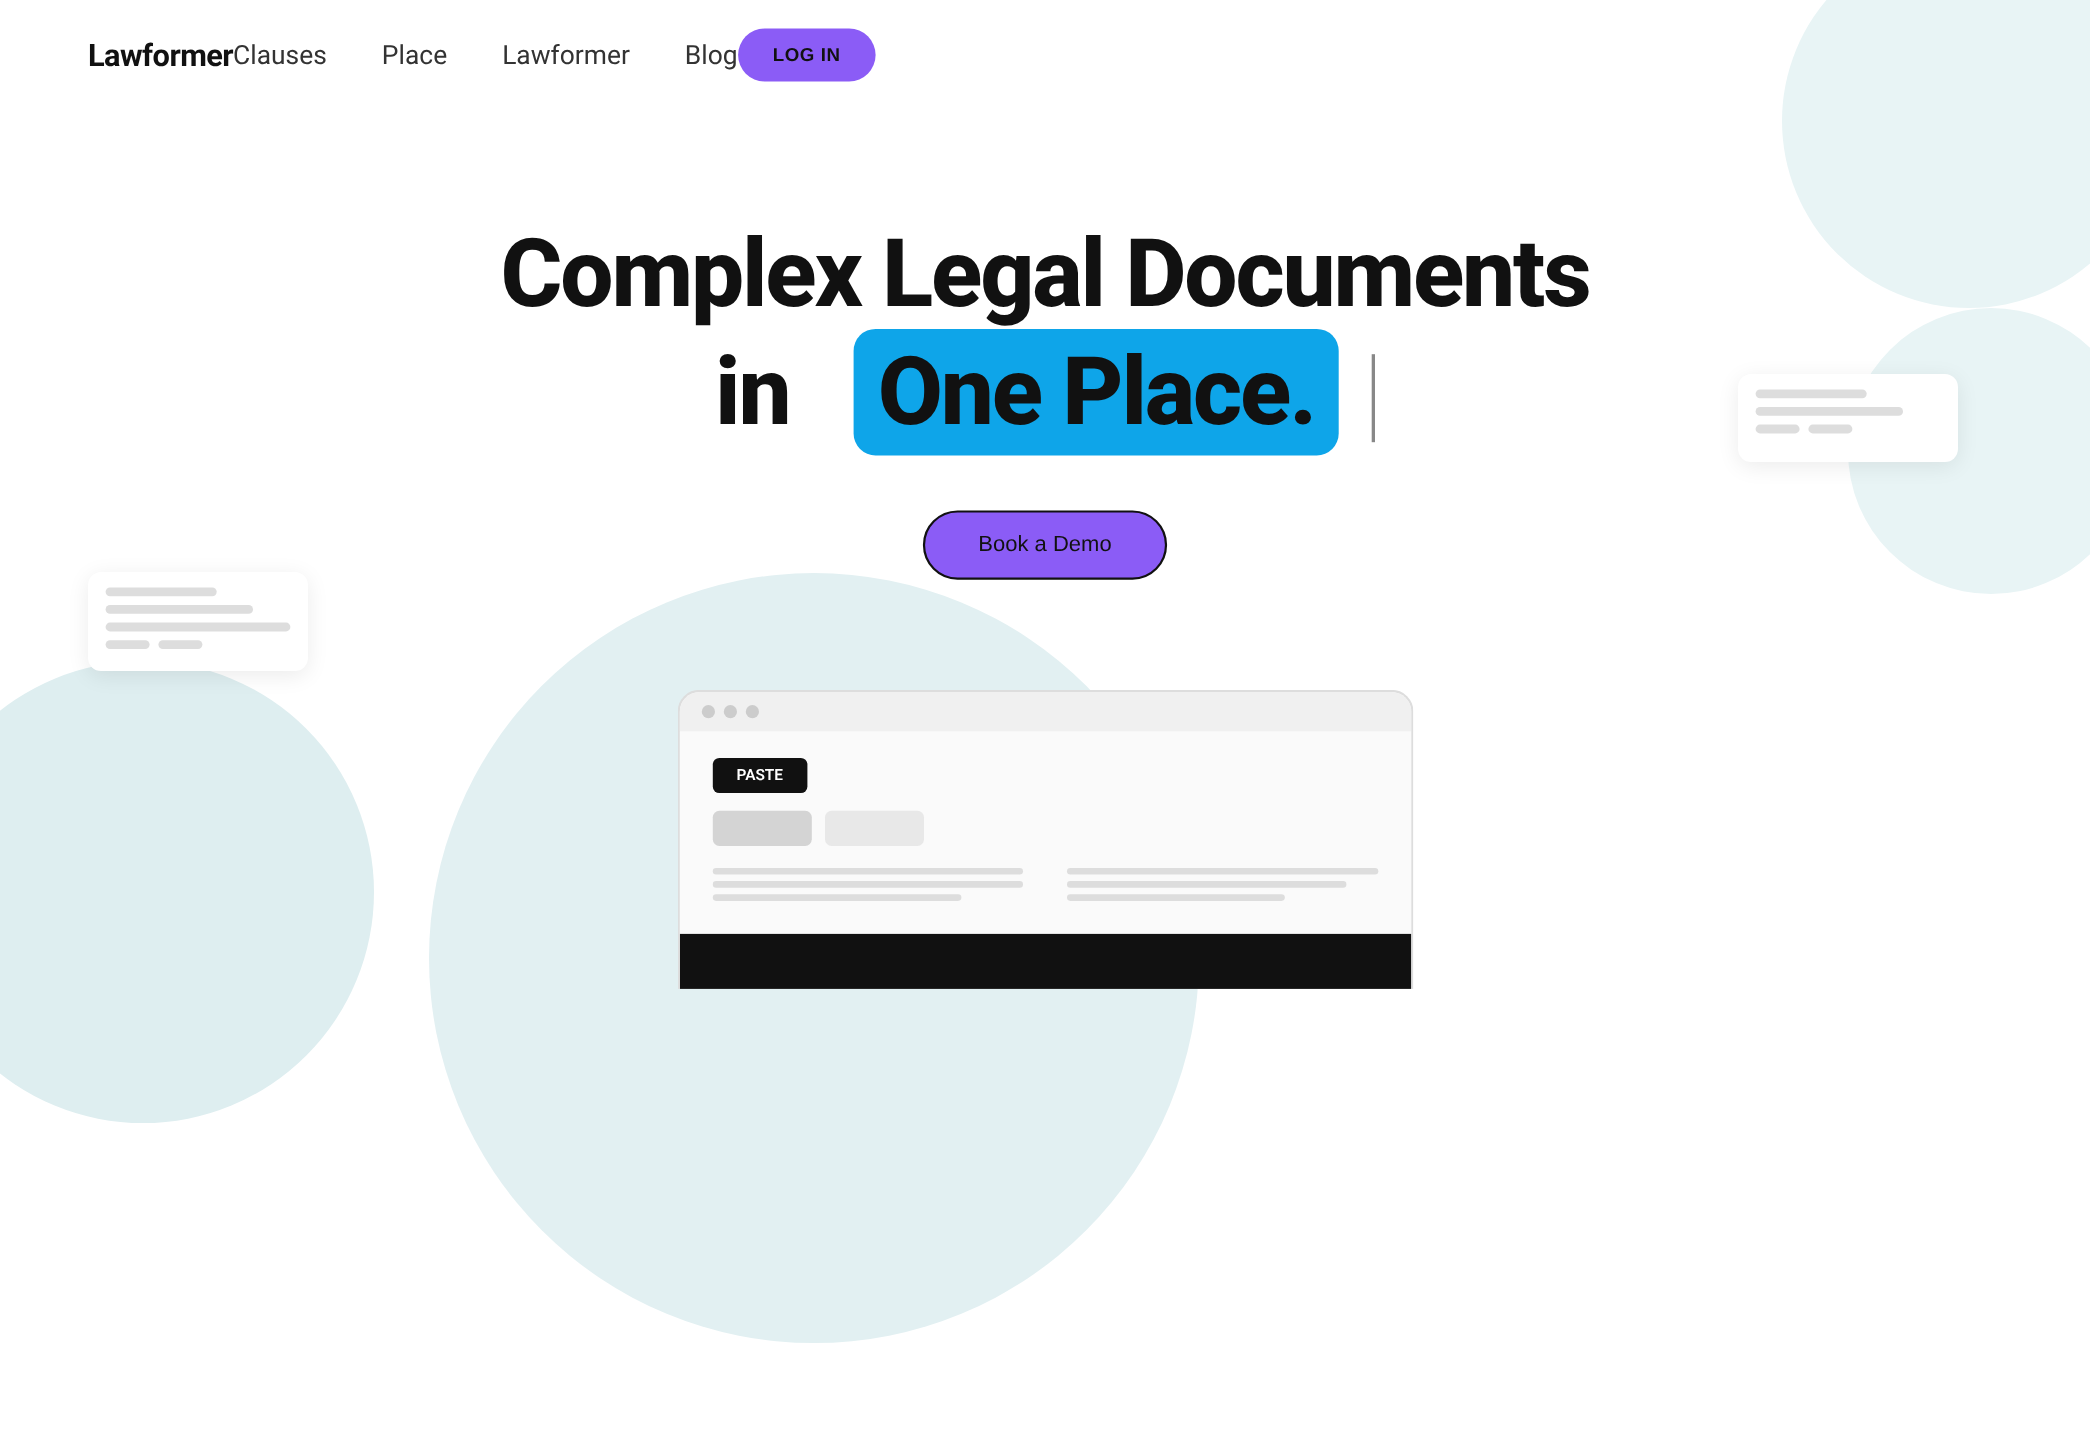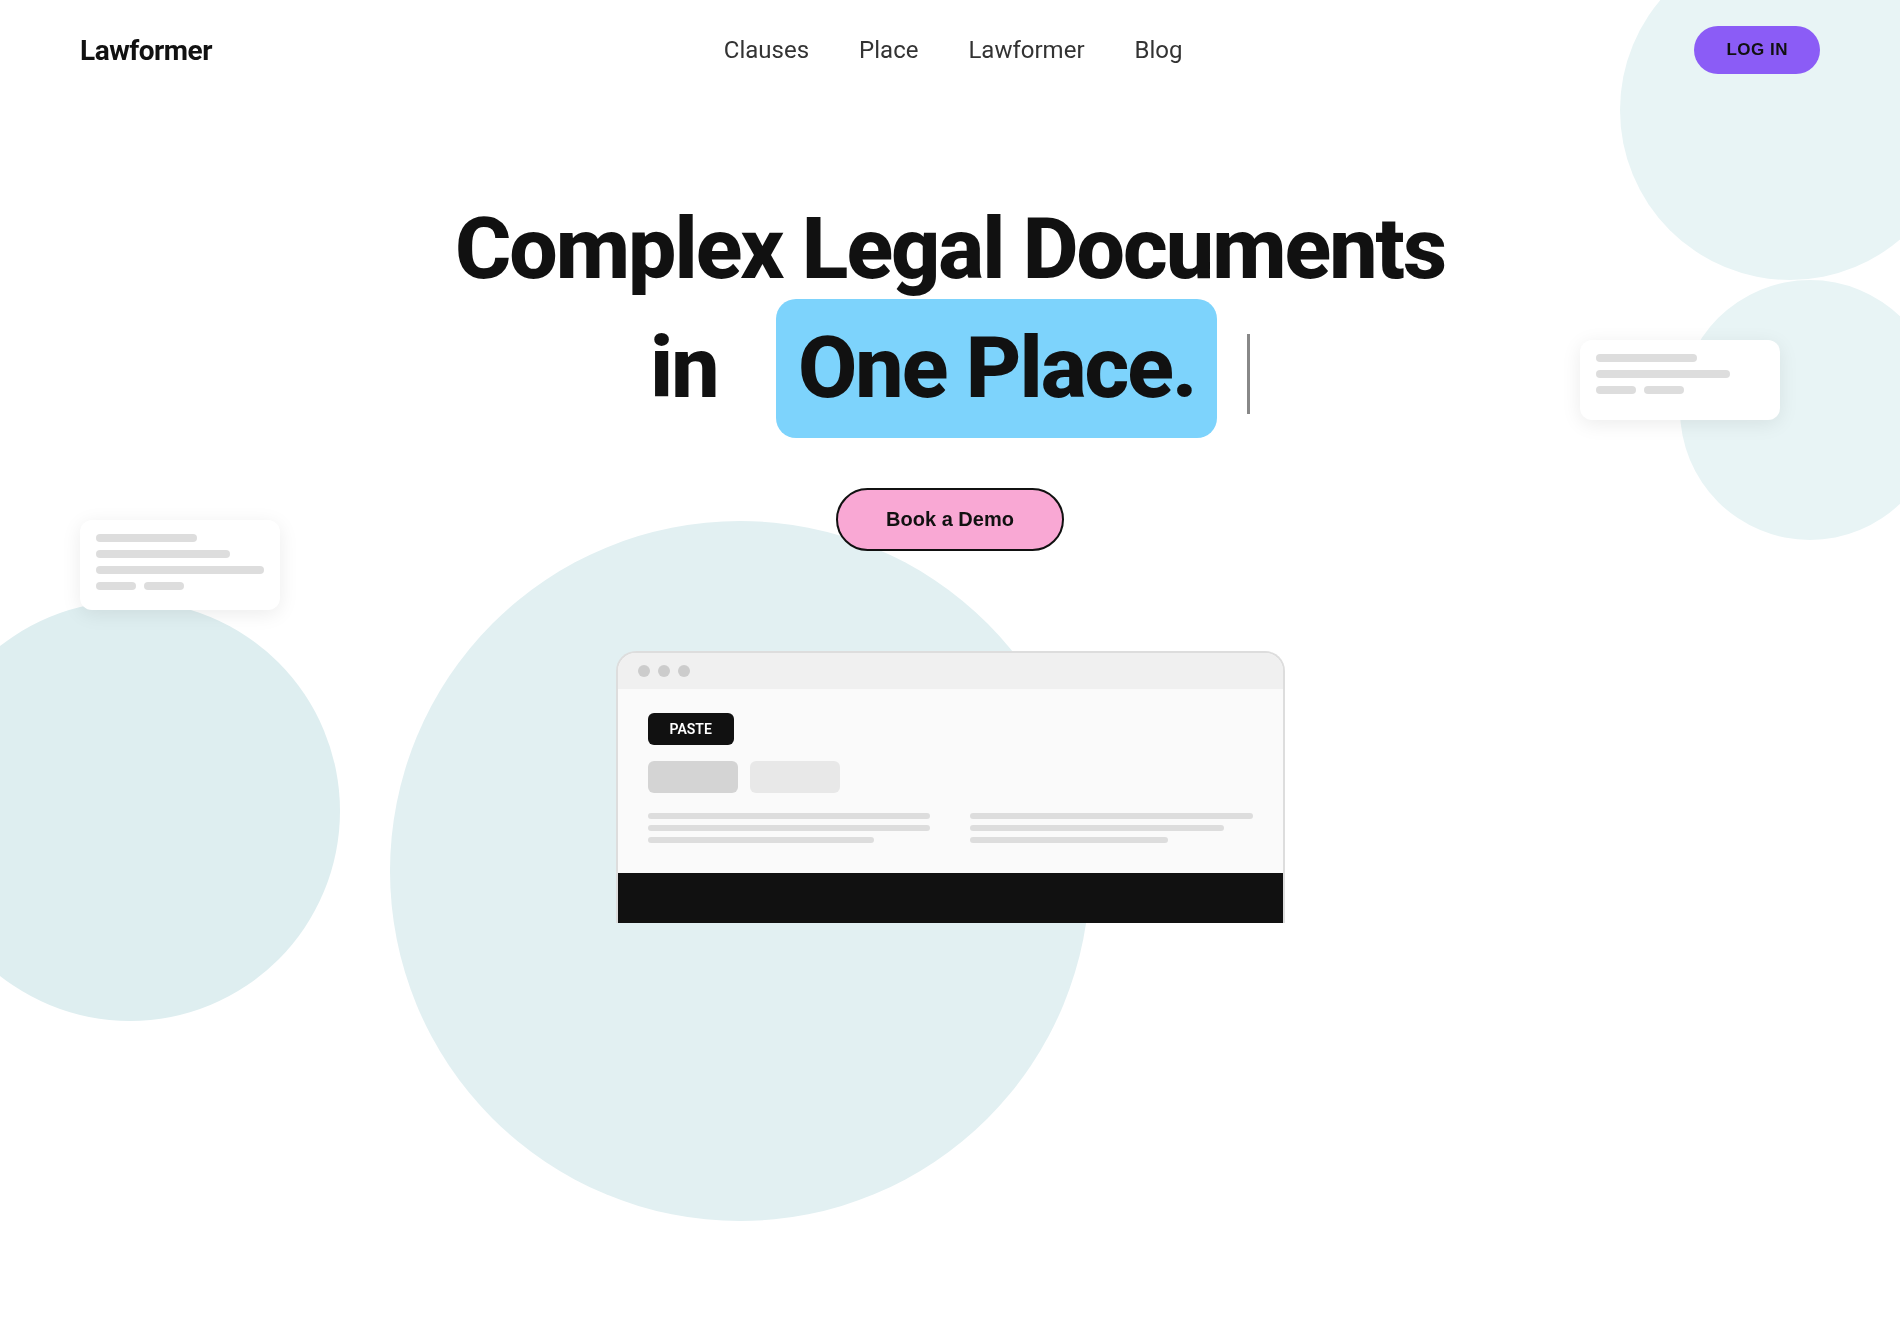--- a/index.html
+++ b/index.html
@@ -62,21 +62,20 @@
       background: #e2f0f2;
       z-index: 0;
     }
 
     
     .navbar {
       position: relative;
       z-index: 10;
       display: flex;
       align-items: center;
-      justify-content: space-between;
       padding: 16px 80px;
       height: 100px;
     }
 
     .nav-logo {
       font-size: 28px;
       font-weight: 700;
       color: #111;
       letter-spacing: -0.5px;
     }
@@ -117,47 +116,47 @@
 
     .hero-title {
       font-size: 86px;
       font-weight: 800;
       color: #111;
       line-height: 1.15;
       letter-spacing: -2px;
     }
 
     .hero-title .highlight {
-      background: #7dd3fc;
+      background: #0ea5e9;
       border-radius: 20px;
-      padding: 20px 22px;
+      padding: 8px 22px;
       display: inline-block;
     }
 
     .cursor-line {
       display: inline-block;
       width: 3px;
       height: 80px;
       background: #888;
       vertical-align: middle;
       margin-left: 10px;
     }
 
     .hero-cta {
       margin-top: 50px;
     }
 
     .demo-btn {
-      background: #f9a8d4;
+      background: #8b5cf6;
       color: #111;
       border: 2px solid #111;
       padding: 18px 48px;
       border-radius: 40px;
       font-size: 20px;
-      font-weight: 700;
+      font-weight: 400;
       cursor: pointer;
     }
 
     
     .deco-card {
       position: absolute;
       background: #fff;
       border-radius: 12px;
       box-shadow: 0 4px 20px rgba(0,0,0,0.08);
       z-index: 4;

